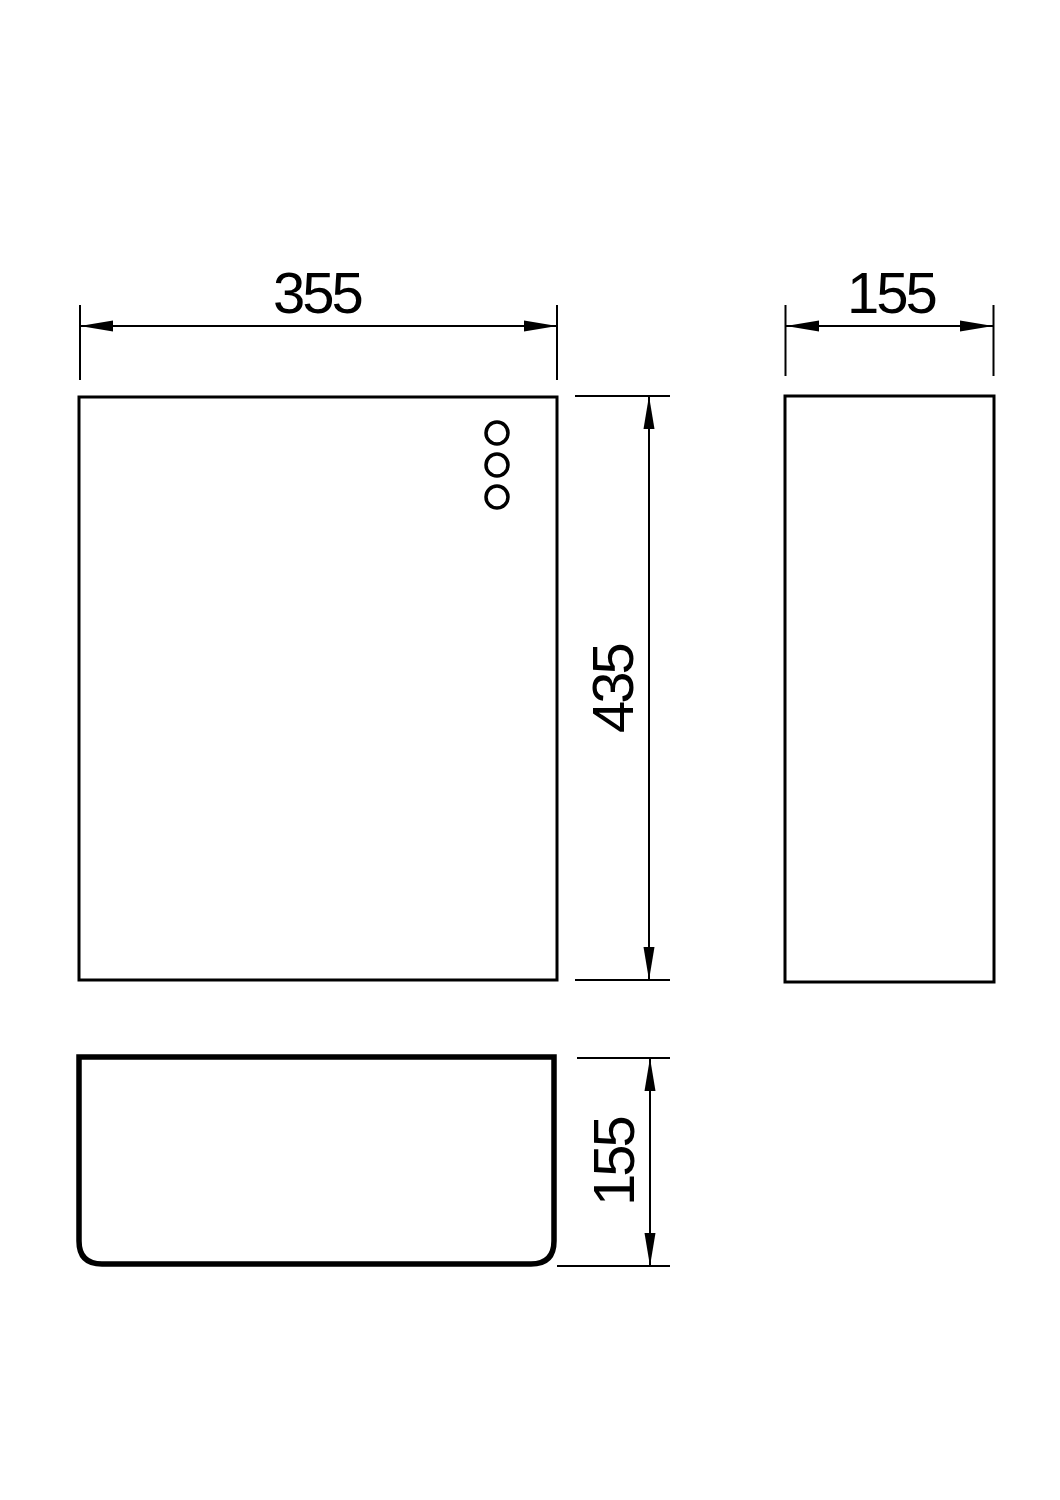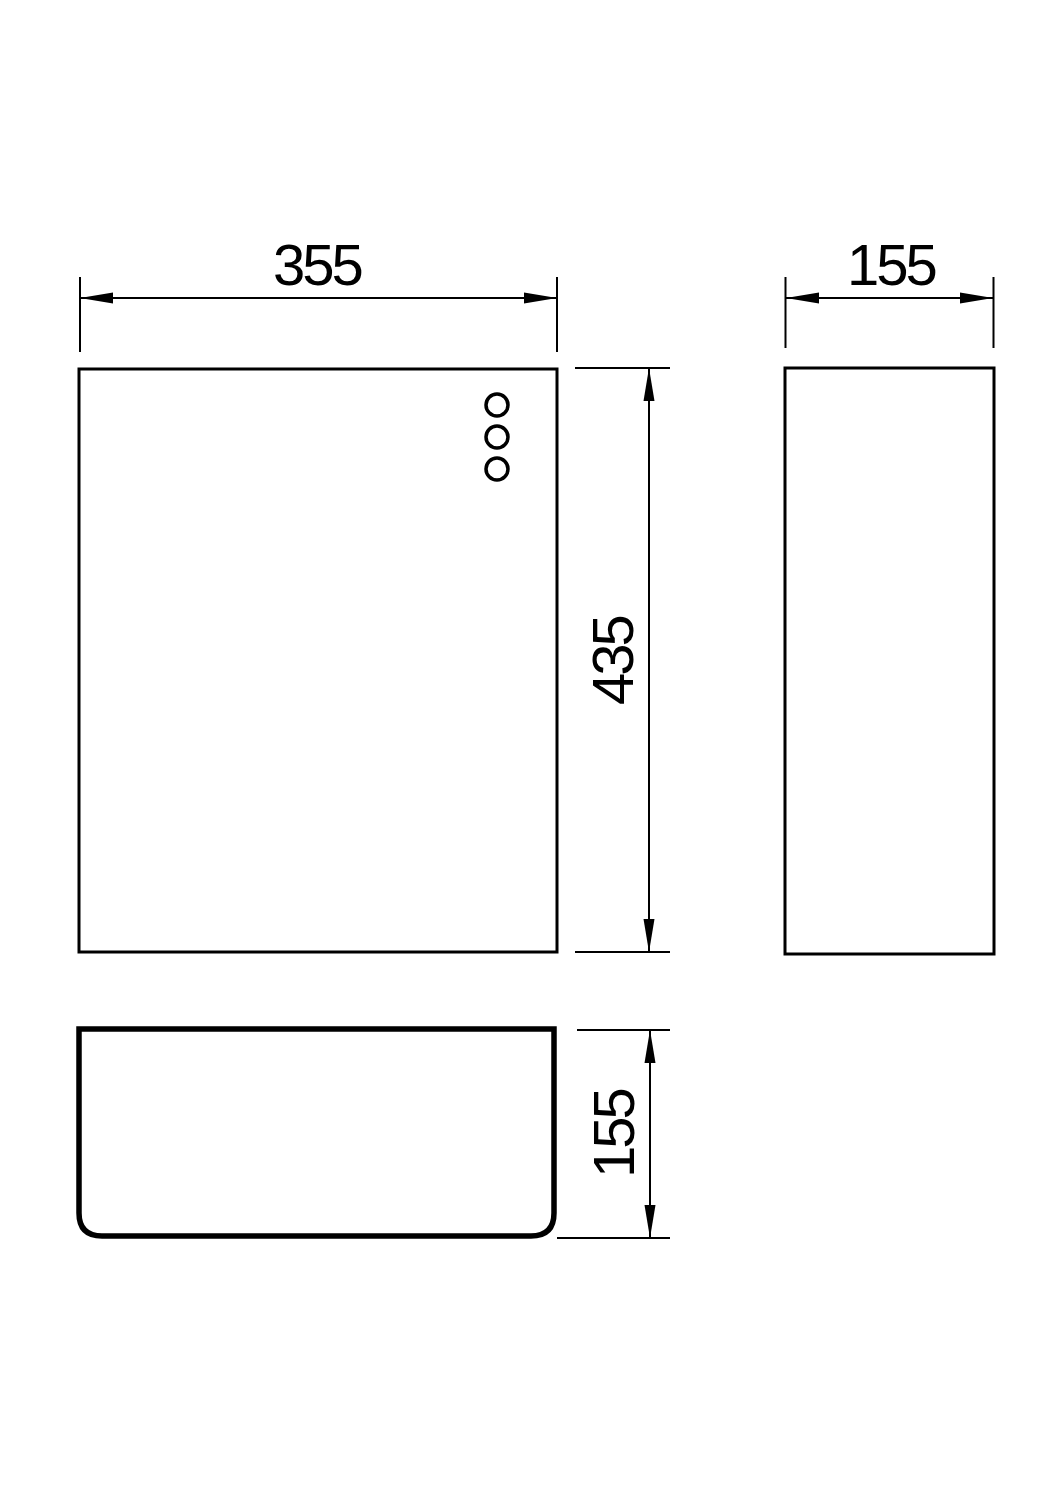--- a/index.html
+++ b/index.html
@@ -10,20 +10,21 @@
     width: 1060px;
     height: 1500px;
     position: relative;
     background: var(--bg, #ffffff);
     font-family: "Liberation Sans", sans-serif;
     overflow: hidden;
   }
   .drawing-canvas {
     position: absolute;
     inset: 0;
+    margin-top: 28px;
   }
   svg {
     display: block;
     width: 1060px;
     height: 1500px;
   }
   .outline {
     fill: none;
     stroke: var(--line, #000000);
     stroke-linejoin: miter;

